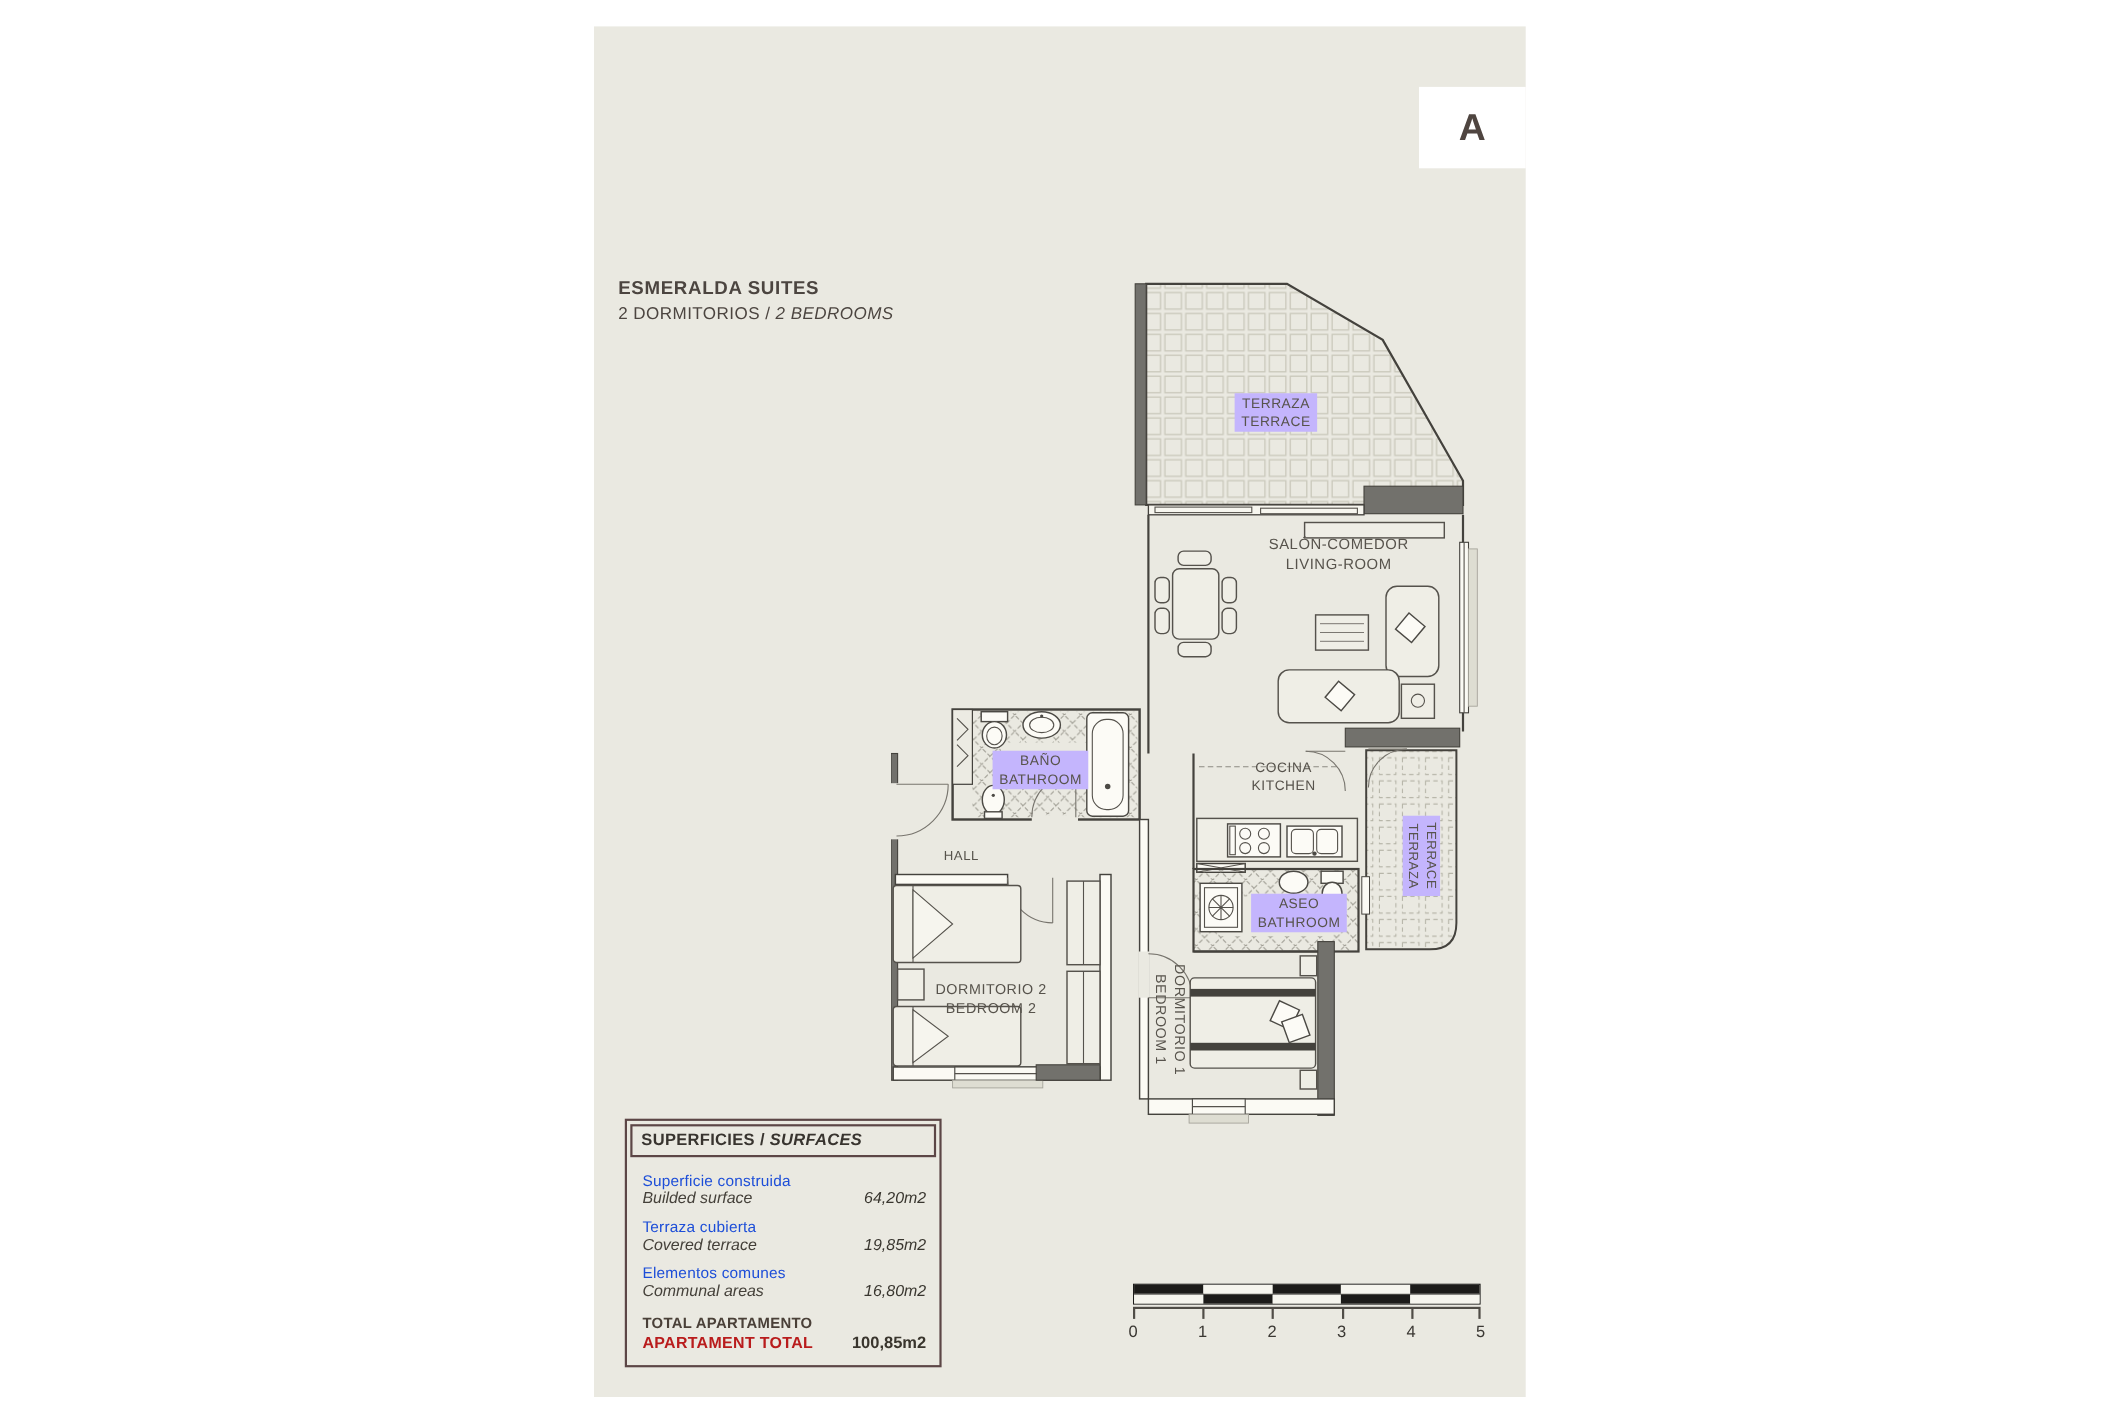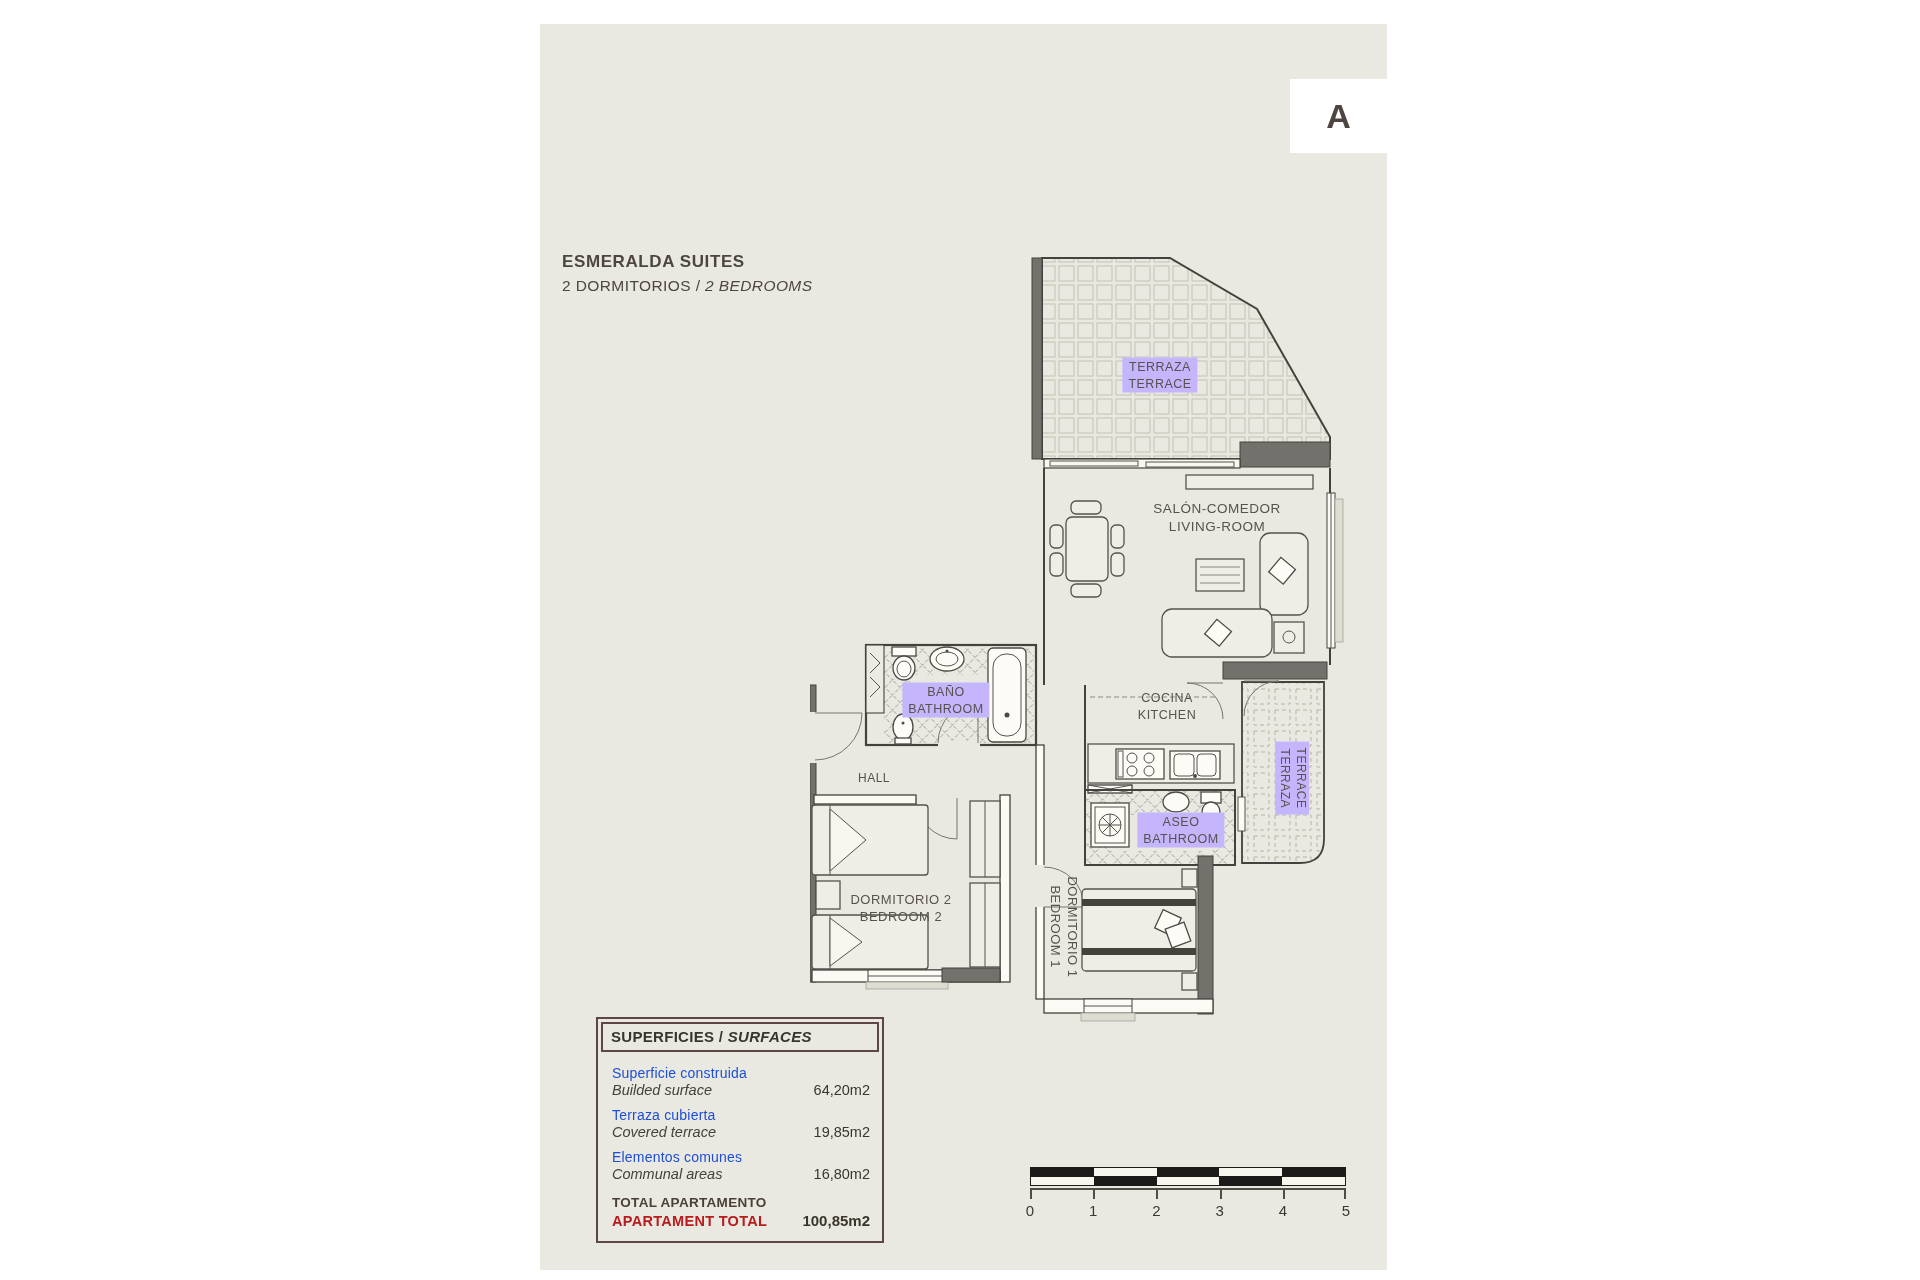--- a/index.html
+++ b/index.html
@@ -26,30 +26,30 @@
   .thin{fill:none;stroke:#55524c;stroke-width:1;}
   .solid{fill:#72716c;stroke:#44423d;stroke-width:1;}
   .wallw{fill:#fbfaf4;stroke:#44423d;stroke-width:1.3;}
   .furn{fill:#efeee6;stroke:#55524c;stroke-width:1.3;}
   .fix{fill:#fcfbf6;stroke:#4c4a45;stroke-width:1.3;}
   .door{fill:none;stroke:#77746d;stroke-width:1;}
   .dashl{fill:none;stroke:#8d8a82;stroke-width:1;stroke-dasharray:5 3;}
   .grain{fill:none;stroke:#6b6862;stroke-width:.8;}
 
   
-  .stable{position:absolute;left:596px;top:1017px;width:284px;border:2px solid #5c4646;color:#3b3730;}
+  .stable{position:absolute;left:568px;top:1017px;width:284px;border:2px solid #5c4646;color:#3b3730;}
   .stable .shead{margin:3px;border:2px solid #5c4646;padding:4px 8px 5px 8px;font-size:15px;
                  font-weight:bold;color:#38342f;letter-spacing:.3px;}
   .stable .shead .it{font-style:italic;}
   .sbody{padding:10px 12px 12px 14px;}
   .srow{margin-bottom:9px;}
   .srow .l1{font-size:14px;color:#1d4ed8;letter-spacing:.2px;}
   .srow .l2{display:flex;justify-content:space-between;align-items:baseline;margin-top:1px;}
   .srow .l2 .nm{font-size:14.5px;font-style:italic;color:#45413a;}
-  .srow .l2 .val{font-size:14.5px;color:#39362f;}
+  .srow .l2 .val{font-size:14.5px;color:#39362f;font-style:italic;}
   .stotal{margin-top:13px;}
   .stotal .l1{font-size:13.5px;font-weight:bold;color:#4a4038;letter-spacing:.3px;}
   .stotal .l2{display:flex;justify-content:space-between;align-items:baseline;margin-top:2px;}
   .stotal .l2 .nm{font-size:14.5px;font-weight:bold;color:#b91c1c;letter-spacing:.3px;}
   .stotal .l2 .val{font-size:15px;font-weight:bold;color:#39352d;}
 
   
   .scalebar{position:absolute;left:1030px;top:1167px;width:316px;}
   .sb-rows{border:1px solid #1c1b19;}
   .sb-row{display:flex;height:8px;}
@@ -268,21 +268,21 @@
       <rect x="274" y="754" width="48" height="14" fill="#fbfaf4" stroke="#44423d" stroke-width="1"></rect>
       <line x1="274" y1="761" x2="322" y2="761" class="thin"></line>
       <rect x="271" y="768" width="54" height="8" fill="#deddd2" stroke="#a5a39a" stroke-width=".8"></rect>
     </g>
   </svg>
 
   <div class="rlabel tilebg" style="left:1160px;top:375px;">
     <div>TERRAZA</div>
     <div>TERRACE</div>
   </div>
-  <div class="rlabel" style="left:1217px;top:518px;font-size:13.5px;">
+  <div class="rlabel" style="left:1217px;top:504px;font-size:13.5px;">
     <div>SALÓN-COMEDOR</div>
     <div>LIVING-ROOM</div>
   </div>
   <div class="rlabel" style="left:1167px;top:706px;">
     <div>COCINA</div>
     <div>KITCHEN</div>
   </div>
   <div class="rlabel tilebg" style="left:946px;top:700px;">
     <div>BAÑO</div>
     <div>BATHROOM</div>

